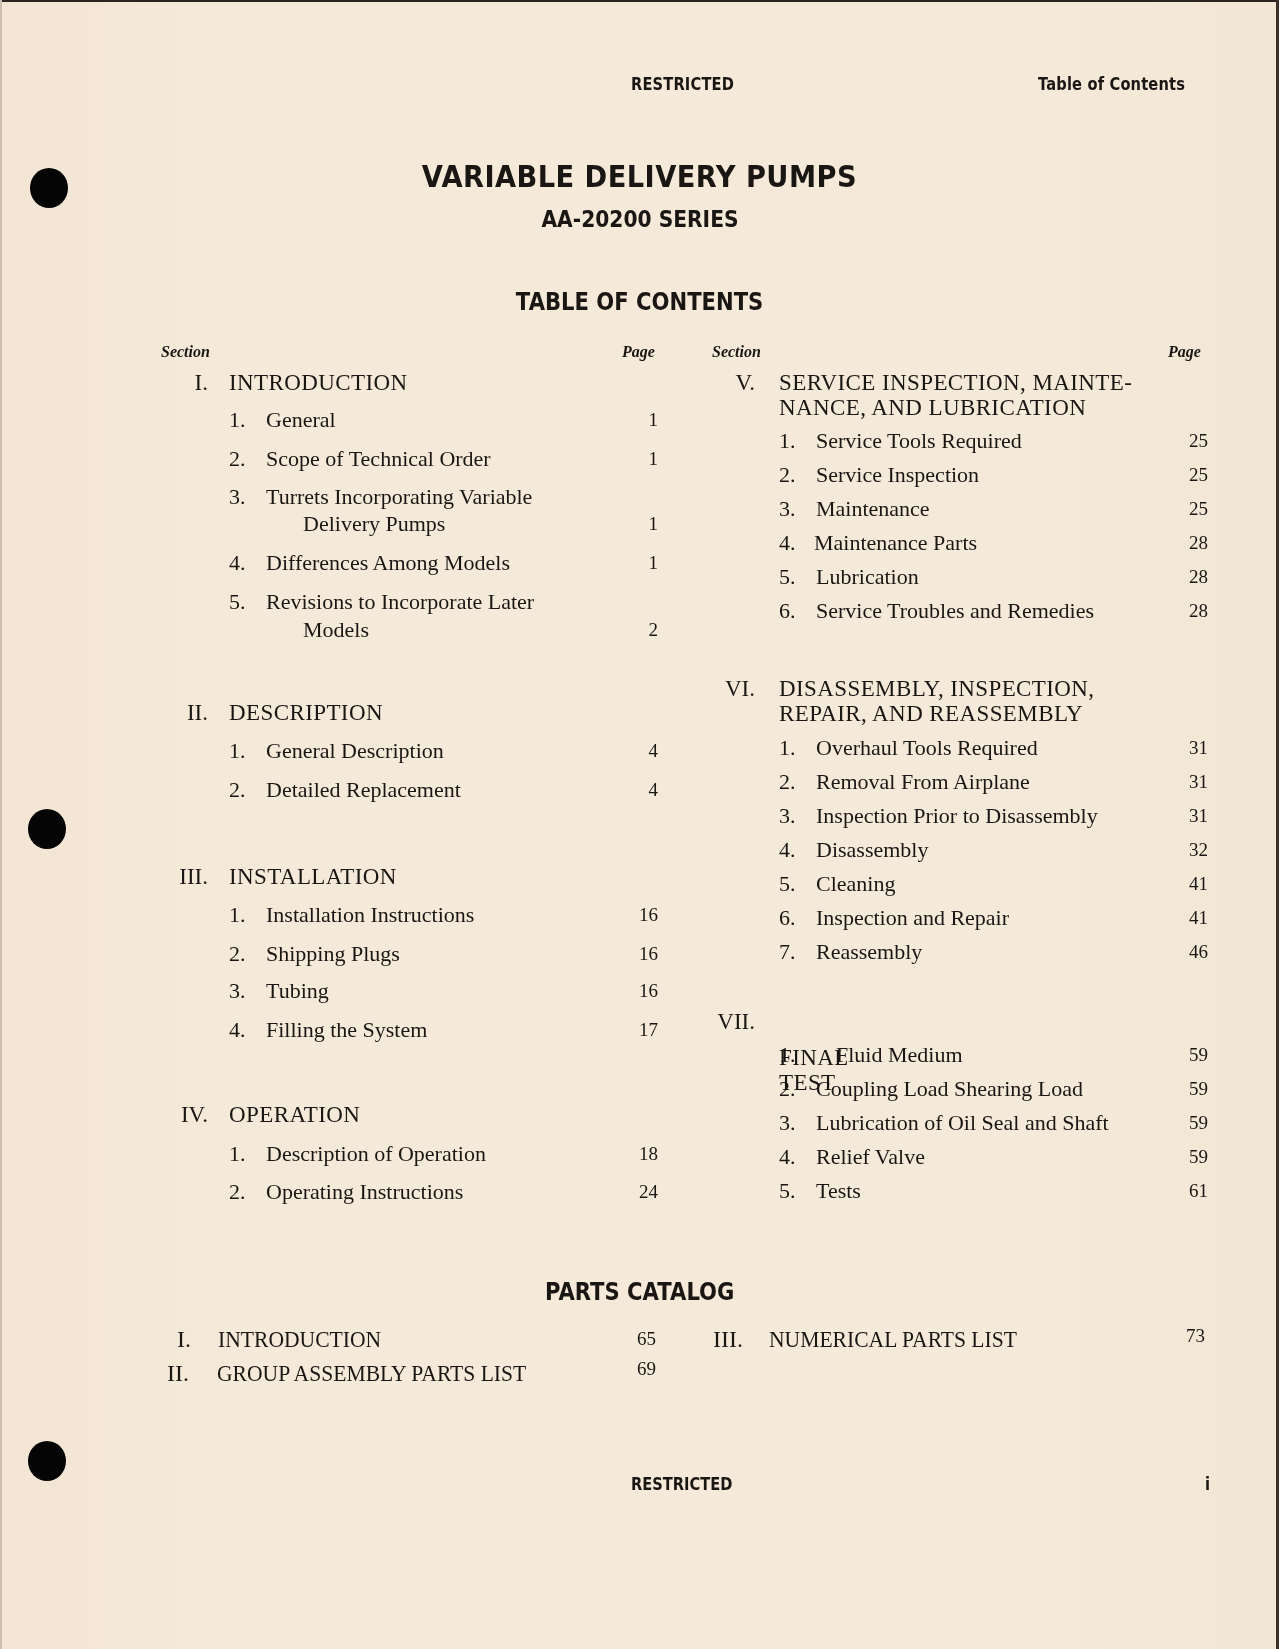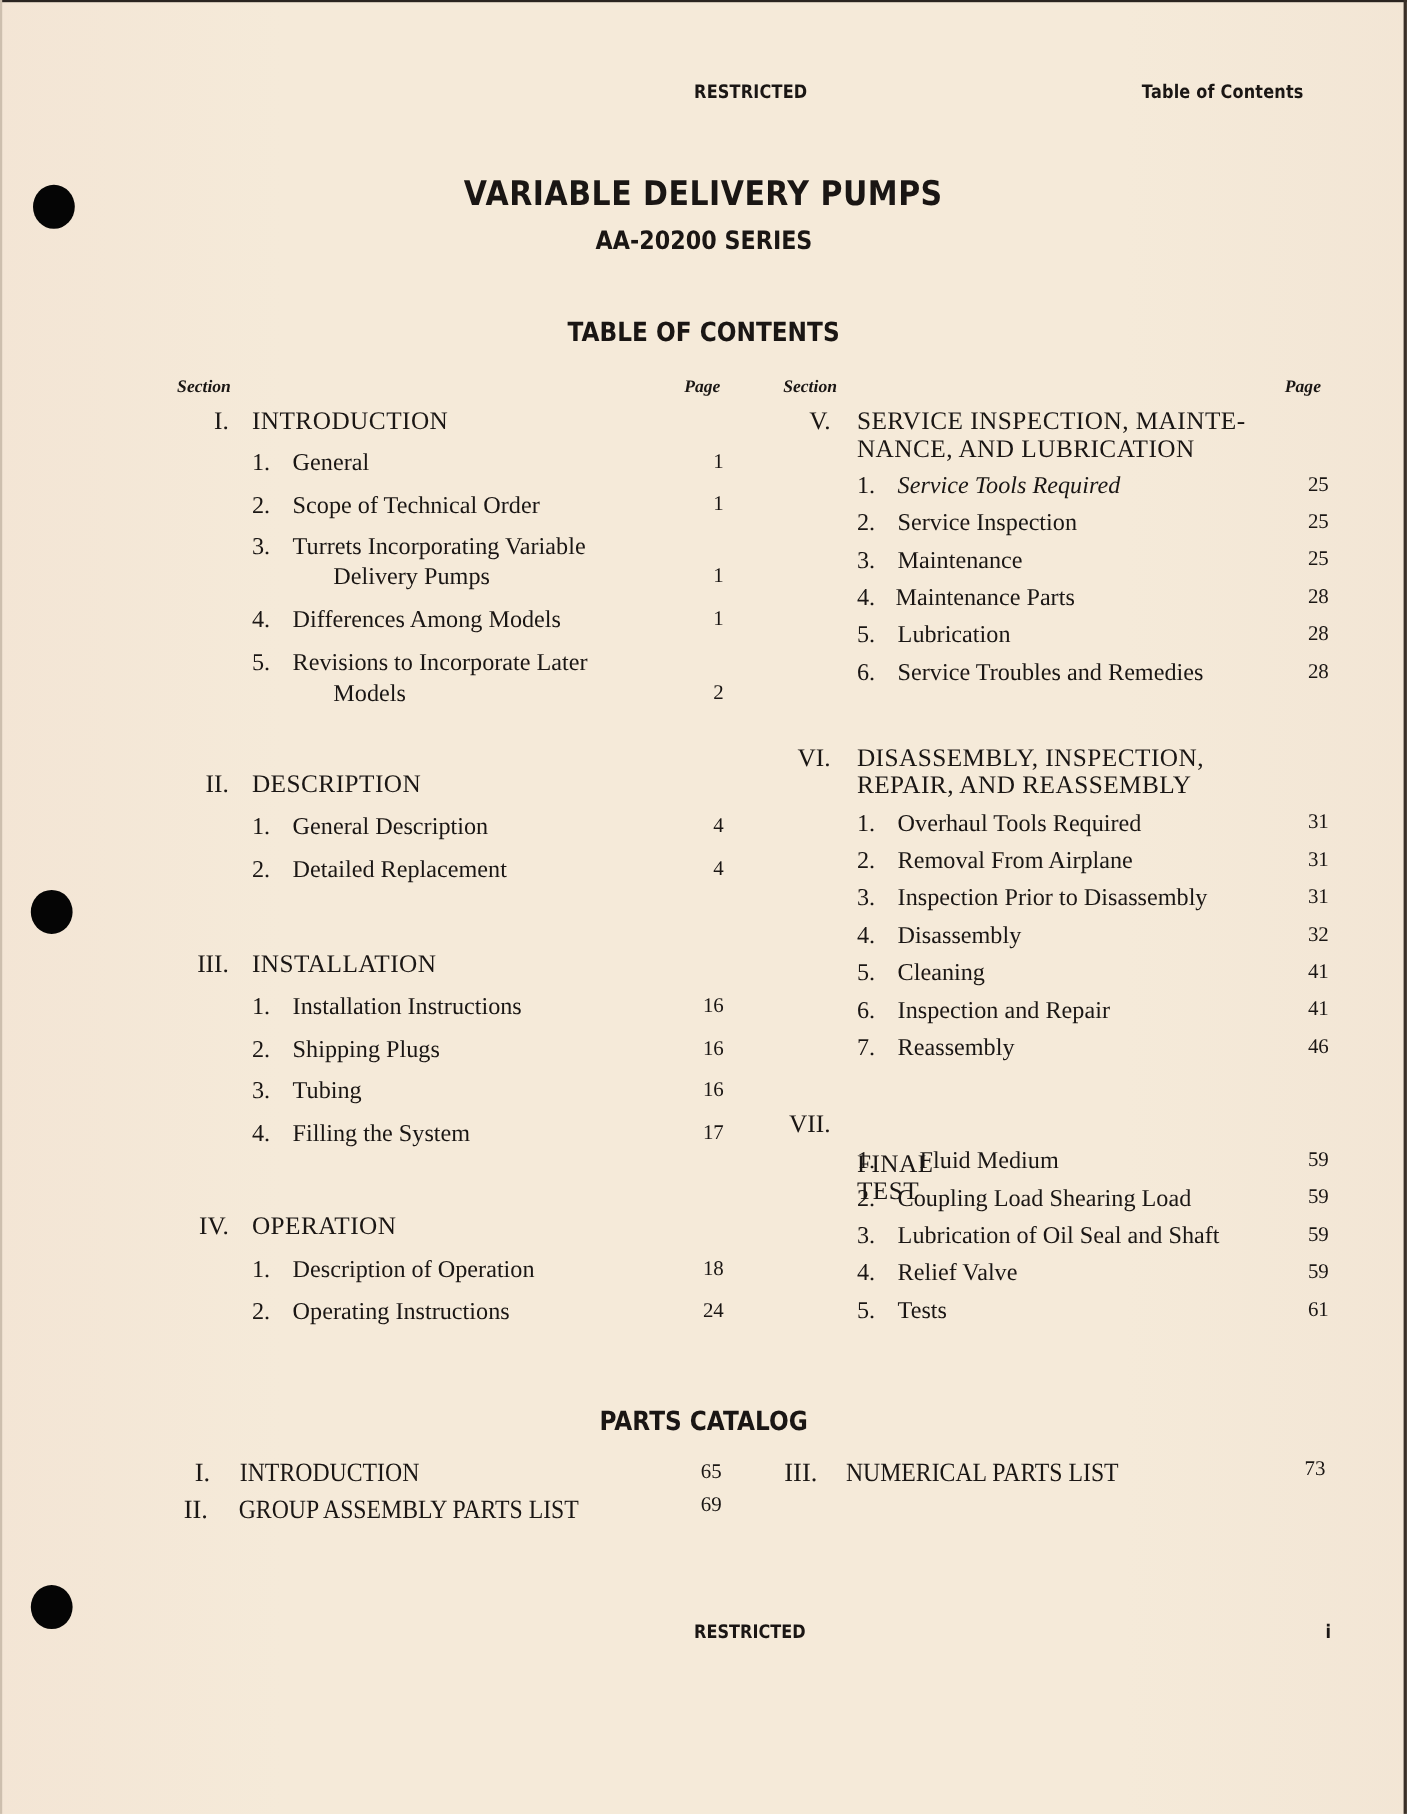--- a/index.html
+++ b/index.html
@@ -153,21 +153,21 @@
   <span class="p" style="left:600px; width:58px;">24</span>
 </div>
 
 <div class="sec" style="left:0; top:370px;">
   <span class="num" style="left:700px; width:55px;">V.</span>
   <span class="ttl" style="left:779px; white-space:nowrap;">SERVICE INSPECTION, MAINTE-</span>
   <span class="ttl" style="left:779px; top:25px; white-space:nowrap;">NANCE, AND LUBRICATION</span>
 </div>
 <div class="item" style="left:0; top:427px;">
   <span class="n" style="left:779px;">1.</span>
-  <span class="t" style="left:816px;font-style:italic;">Service Tools Required</span>
+  <span class="t" style="left:816px;">Service Tools Required</span>
   <span class="p" style="left:1150px; width:58px;">25</span>
 </div>
 <div class="item" style="left:0; top:461px;">
   <span class="n" style="left:779px;">2.</span>
   <span class="t" style="left:816px;">Service Inspection</span>
   <span class="p" style="left:1150px; width:58px;">25</span>
 </div>
 <div class="item" style="left:0; top:495px;">
   <span class="n" style="left:779px;">3.</span>
   <span class="t" style="left:816px;">Maintenance</span>

